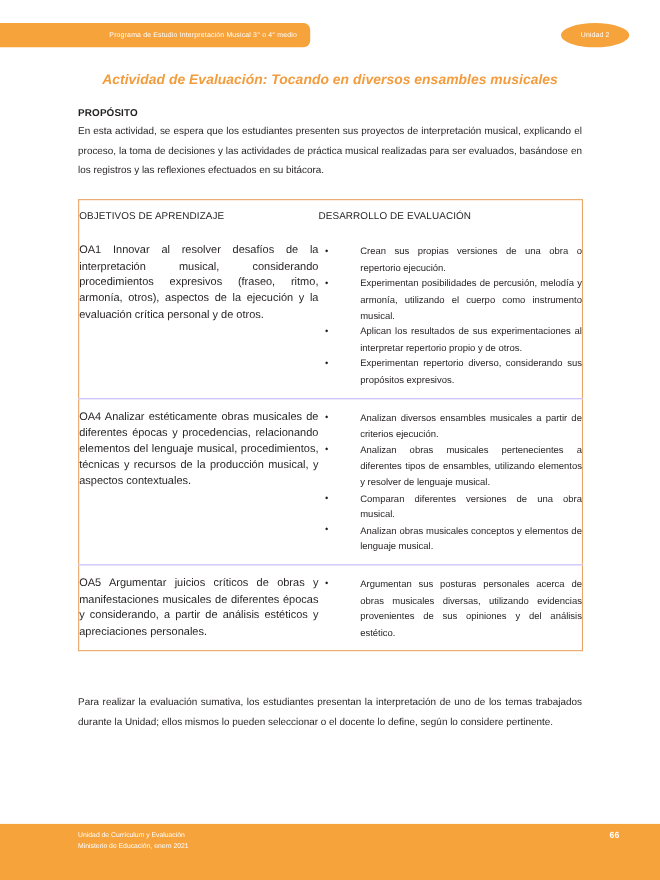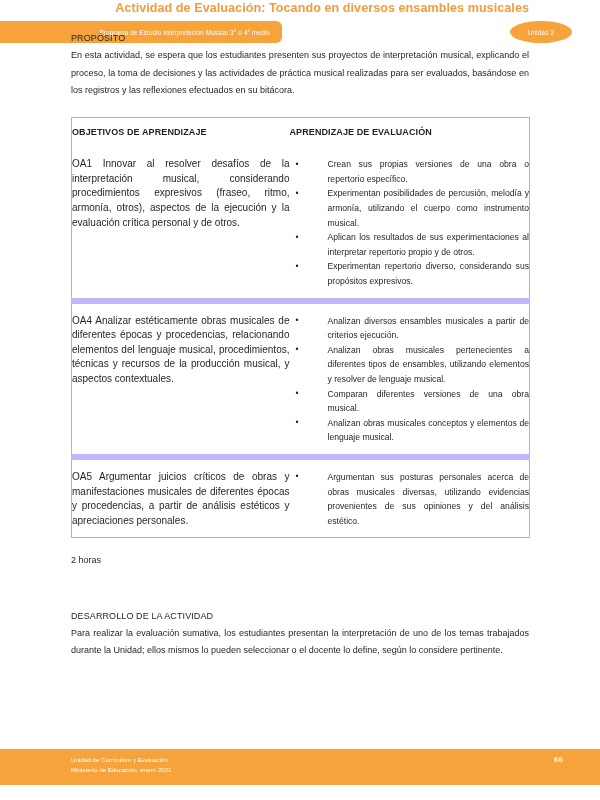--- a/index.html
+++ b/index.html
@@ -65,30 +65,32 @@
 
   
   .page {
     position: absolute;
     left: 71px;
     top: 0;
     width: 458px;
   }
 
   .doc-title {
-    text-align: right;
+    margin-top: 64px;
+    text-align: center;
     color: #f39c3d;
     font-weight: bold;
     font-size: 12.6px;
     letter-spacing: 0.05px;
     line-height: 1.3;
+    font-style: italic;
   }
 
   .section-heading {
-    font-weight: normal;
+    font-weight: bold;
     font-size: 9px;
     letter-spacing: 0.1px;
     margin-top: 17px;
     margin-bottom: 4px;
   }
 
   .body-text {
     font-size: 9px;
     line-height: 17.3px;
     text-align: justify;
@@ -105,21 +107,20 @@
   }
   .oa-table td,
   .oa-table th {
     vertical-align: top;
     padding: 0;
     border: none;
   }
   .oa-table tr.head-row td {
     padding-top: 9px;
     padding-bottom: 10px;
-    font-weight: bold;
   }
   .col-left {
     width: 218px;
     box-sizing: border-box;
     padding-left: 10px;
     padding-right: 10px;
   }
   .col-right {
     width: 240px;
     box-sizing: border-box;
@@ -129,21 +130,21 @@
   .col-head {
     font-size: 9px;
     letter-spacing: 0.1px;
   }
 
   .body-row td {
     padding-top: 10px;
     padding-bottom: 9px;
   }
   .row-divider td {
-    border-top: 6px solid #c4b5fd;
+    border-top: 1px solid #c4b5fd;
   }
 
   .oa-text {
     font-size: 10px;
     line-height: 14.6px;
     text-align: justify;
     text-justify: inter-word;
   }
 
   ul.ind-list {
@@ -177,21 +178,21 @@
     font-size: 9px;
     line-height: 17.3px;
   }
 
   
   .footer-bar {
     position: absolute;
     left: 0;
     top: 749px;
     width: 100%;
-    height: 36px;
+    height: 52px;
     background: #f6a33c;
   }
   .footer-left {
     position: absolute;
     left: 71px;
     top: 6px;
     color: #ffffff;
     font-size: 6.2px;
     line-height: 10px;
   }
@@ -223,31 +224,31 @@
   <div class="section-heading">PROPÓSITO</div>
   <div class="body-text">En esta actividad, se espera que los estudiantes presenten sus proyectos de interpretación musical, explicando el proceso, la toma de decisiones y las actividades de práctica musical realizadas para ser evaluados, basándose en los registros y las reflexiones efectuados en su bitácora.</div>
 
   <table class="oa-table">
     <tbody>
       <tr class="head-row">
         <td class="col-left">
           <div class="col-head">OBJETIVOS DE APRENDIZAJE</div>
         </td>
         <td class="col-right">
-          <div class="col-head">APRENDIZAJE DE EVALUACIÓN</div>
+          <div class="col-head">DESARROLLO DE EVALUACIÓN</div>
         </td>
       </tr>
 
       <tr class="body-row">
         <td class="col-left">
           <div class="oa-text">OA1 Innovar al resolver desafíos de la interpretación musical, considerando procedimientos expresivos (fraseo, ritmo, armonía, otros), aspectos de la ejecución y la evaluación crítica personal y de otros.</div>
         </td>
         <td class="col-right">
           <ul class="ind-list">
-            <li>Crean sus propias versiones de una obra o repertorio específico.</li>
+            <li>Crean sus propias versiones de una obra o repertorio ejecución.</li>
             <li>Experimentan posibilidades de percusión, melodía y armonía, utilizando el cuerpo como instrumento musical.</li>
             <li>Aplican los resultados de sus experimentaciones al interpretar repertorio propio y de otros.</li>
             <li>Experimentan repertorio diverso, considerando sus propósitos expresivos.</li>
           </ul>
         </td>
       </tr>
 
       <tr class="body-row row-divider">
         <td class="col-left">
           <div class="oa-text">OA4 Analizar estéticamente obras musicales de diferentes épocas y procedencias, relacionando elementos del lenguaje musical, procedimientos, técnicas y recursos de la producción musical, y aspectos contextuales.</div>
@@ -257,38 +258,36 @@
             <li>Analizan diversos ensambles musicales a partir de criterios ejecución.</li>
             <li>Analizan obras musicales pertenecientes a diferentes tipos de ensambles, utilizando elementos y resolver de lenguaje musical.</li>
             <li>Comparan diferentes versiones de una obra musical.</li>
             <li>Analizan obras musicales conceptos y elementos de lenguaje musical.</li>
           </ul>
         </td>
       </tr>
 
       <tr class="body-row row-divider">
         <td class="col-left">
-          <div class="oa-text">OA5 Argumentar juicios críticos de obras y manifestaciones musicales de diferentes épocas y procedencias, a partir de análisis estéticos y apreciaciones personales.</div>
+          <div class="oa-text">OA5 Argumentar juicios críticos de obras y manifestaciones musicales de diferentes épocas y considerando, a partir de análisis estéticos y apreciaciones personales.</div>
         </td>
         <td class="col-right">
           <ul class="ind-list">
             <li>Argumentan sus posturas personales acerca de obras musicales diversas, utilizando evidencias provenientes de sus opiniones y del análisis estético.</li>
           </ul>
         </td>
       </tr>
     </tbody>
   </table>
 
   <div class="after-table-gap-1"></div>
 
-  <div class="small-body">2 horas</div>
 
   <div class="after-table-gap-2"></div>
 
-  <div class="section-heading">DESARROLLO DE LA ACTIVIDAD</div>
   <div class="body-text">Para realizar la evaluación sumativa, los estudiantes presentan la interpretación de uno de los temas trabajados durante la Unidad; ellos mismos lo pueden seleccionar o el docente lo define, según lo considere pertinente.</div>
 </div>
 
 <div class="footer-bar">
   <div class="footer-left">
     <div>Unidad de Currículum y Evaluación</div>
     <div>Ministerio de Educación, enero 2021</div>
   </div>
   <div class="footer-page">66</div>
 </div>

